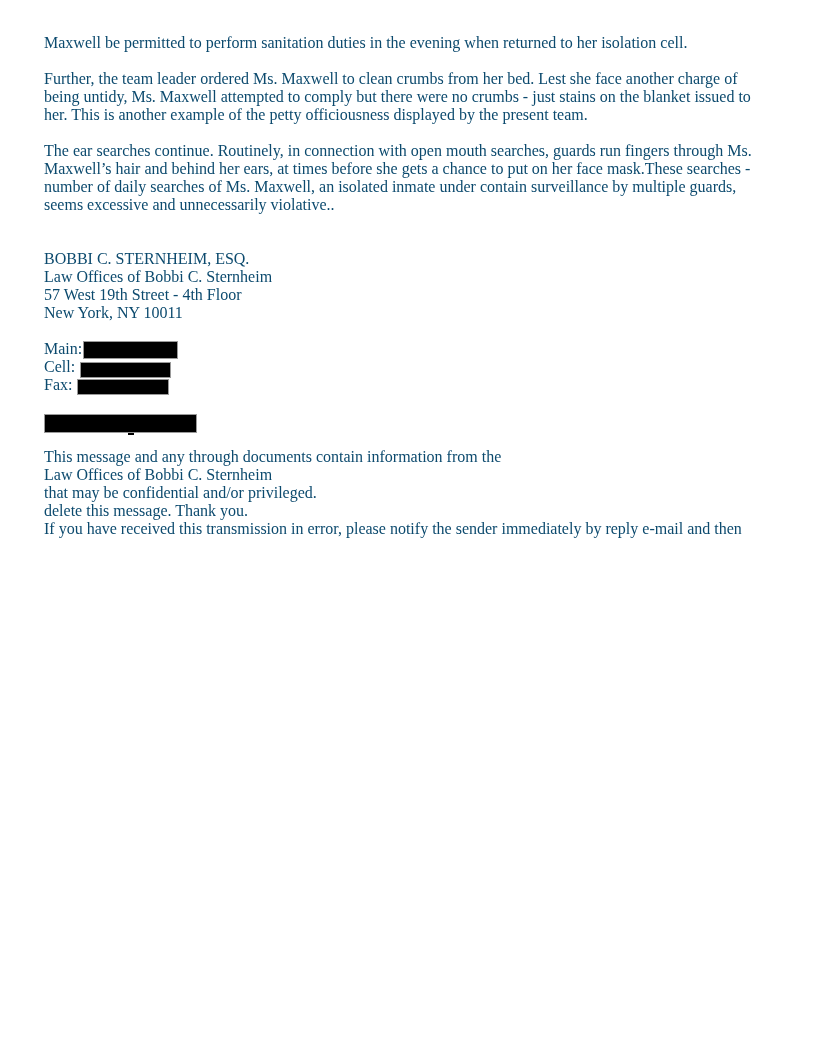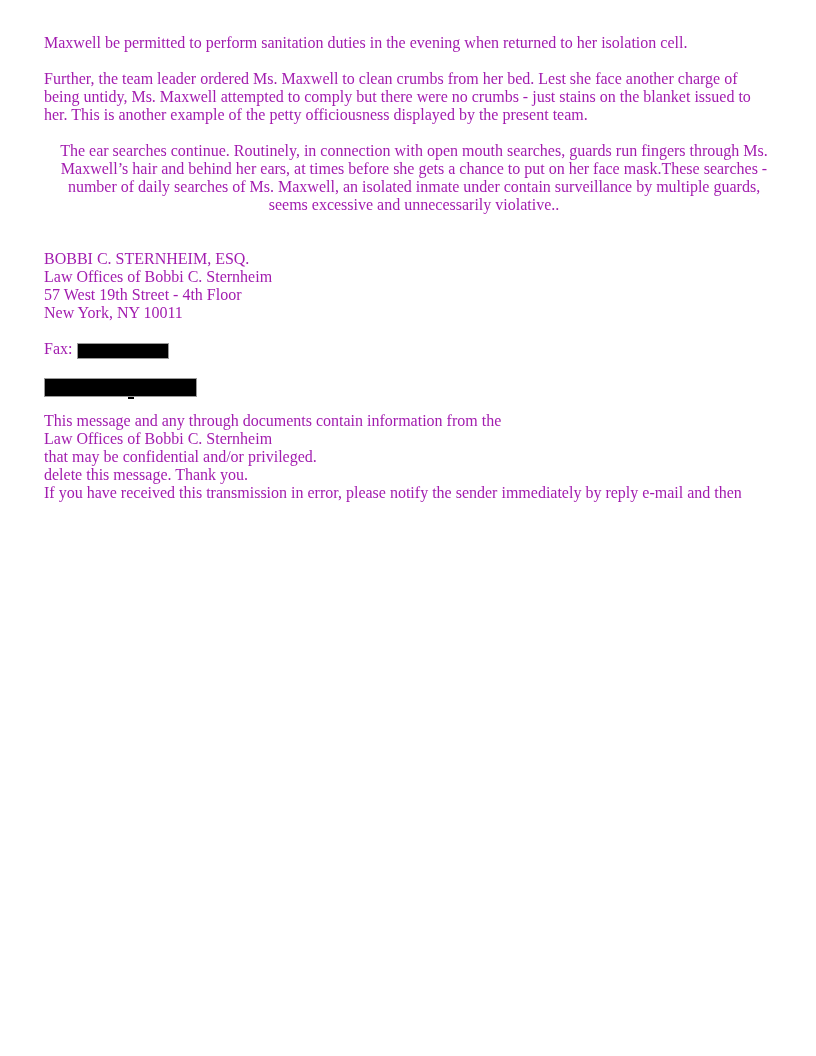--- a/index.html
+++ b/index.html
@@ -4,31 +4,31 @@
 <style>
   html, body { margin: 0; padding: 0; background: #ffffff; }
   .page {
     position: relative;
     width: 816px;
     height: 1056px;
     background: #ffffff;
     font-family: "Liberation Serif", "DejaVu Serif", serif;
     font-size: 16px;
     line-height: 18px;
-    color: #a21caf;
+    color: #0c4a6e;
     overflow: hidden;
   }
   .content {
     position: absolute;
     left: 44px;
     top: 34px;
     width: 740px;
   }
   .block { margin: 0 0 18px 0; }
-  .block.gap2 { margin-bottom: 36px; text-align: center; }
+  .block.gap2 { margin-bottom: 36px; }
   .line { height: 18px; white-space: nowrap; }
   .phone-row, .email-row { position: relative; height: 18px; }
   .redact {
     position: absolute;
     background: #000000;
     border: 1px solid #9a9a9a;
     box-sizing: border-box;
   }
   .redact.main  { left: 39px; top: 1px;  width: 95px;  height: 18px; }
   .redact.cell  { left: 36px; top: 4px;  width: 91px;  height: 16px; }
@@ -65,20 +65,28 @@
 
     <div class="block">
       <div class="line">BOBBI C. STERNHEIM, ESQ.</div>
       <div class="line">Law Offices of Bobbi C. Sternheim</div>
       <div class="line">57 West 19th Street - 4th Floor</div>
       <div class="line">New York, NY 10011</div>
     </div>
 
     <div class="block">
       <div class="phone-row">
+        <span>Main:</span>
+        <span class="redact main"></span>
+      </div>
+      <div class="phone-row">
+        <span>Cell:</span>
+        <span class="redact cell"></span>
+      </div>
+      <div class="phone-row">
         <span>Fax:</span>
         <span class="redact fax"></span>
       </div>
     </div>
 
     <div class="block">
       <div class="email-row">
         <span class="redact email"></span>
         <span class="descender-mark"></span>
       </div>

